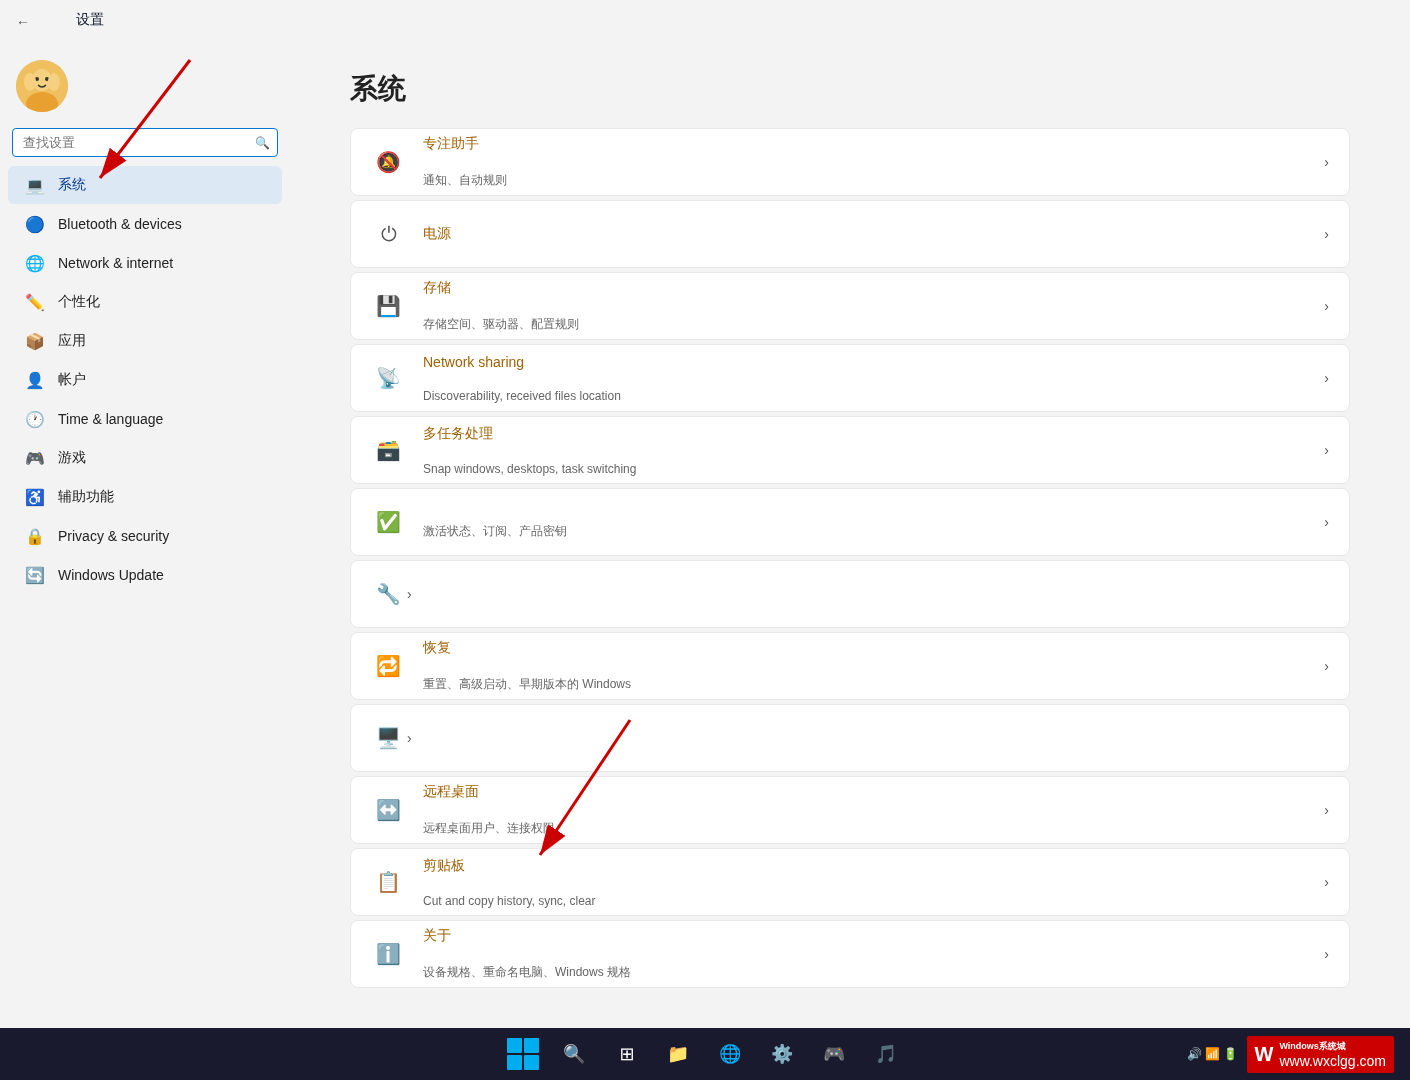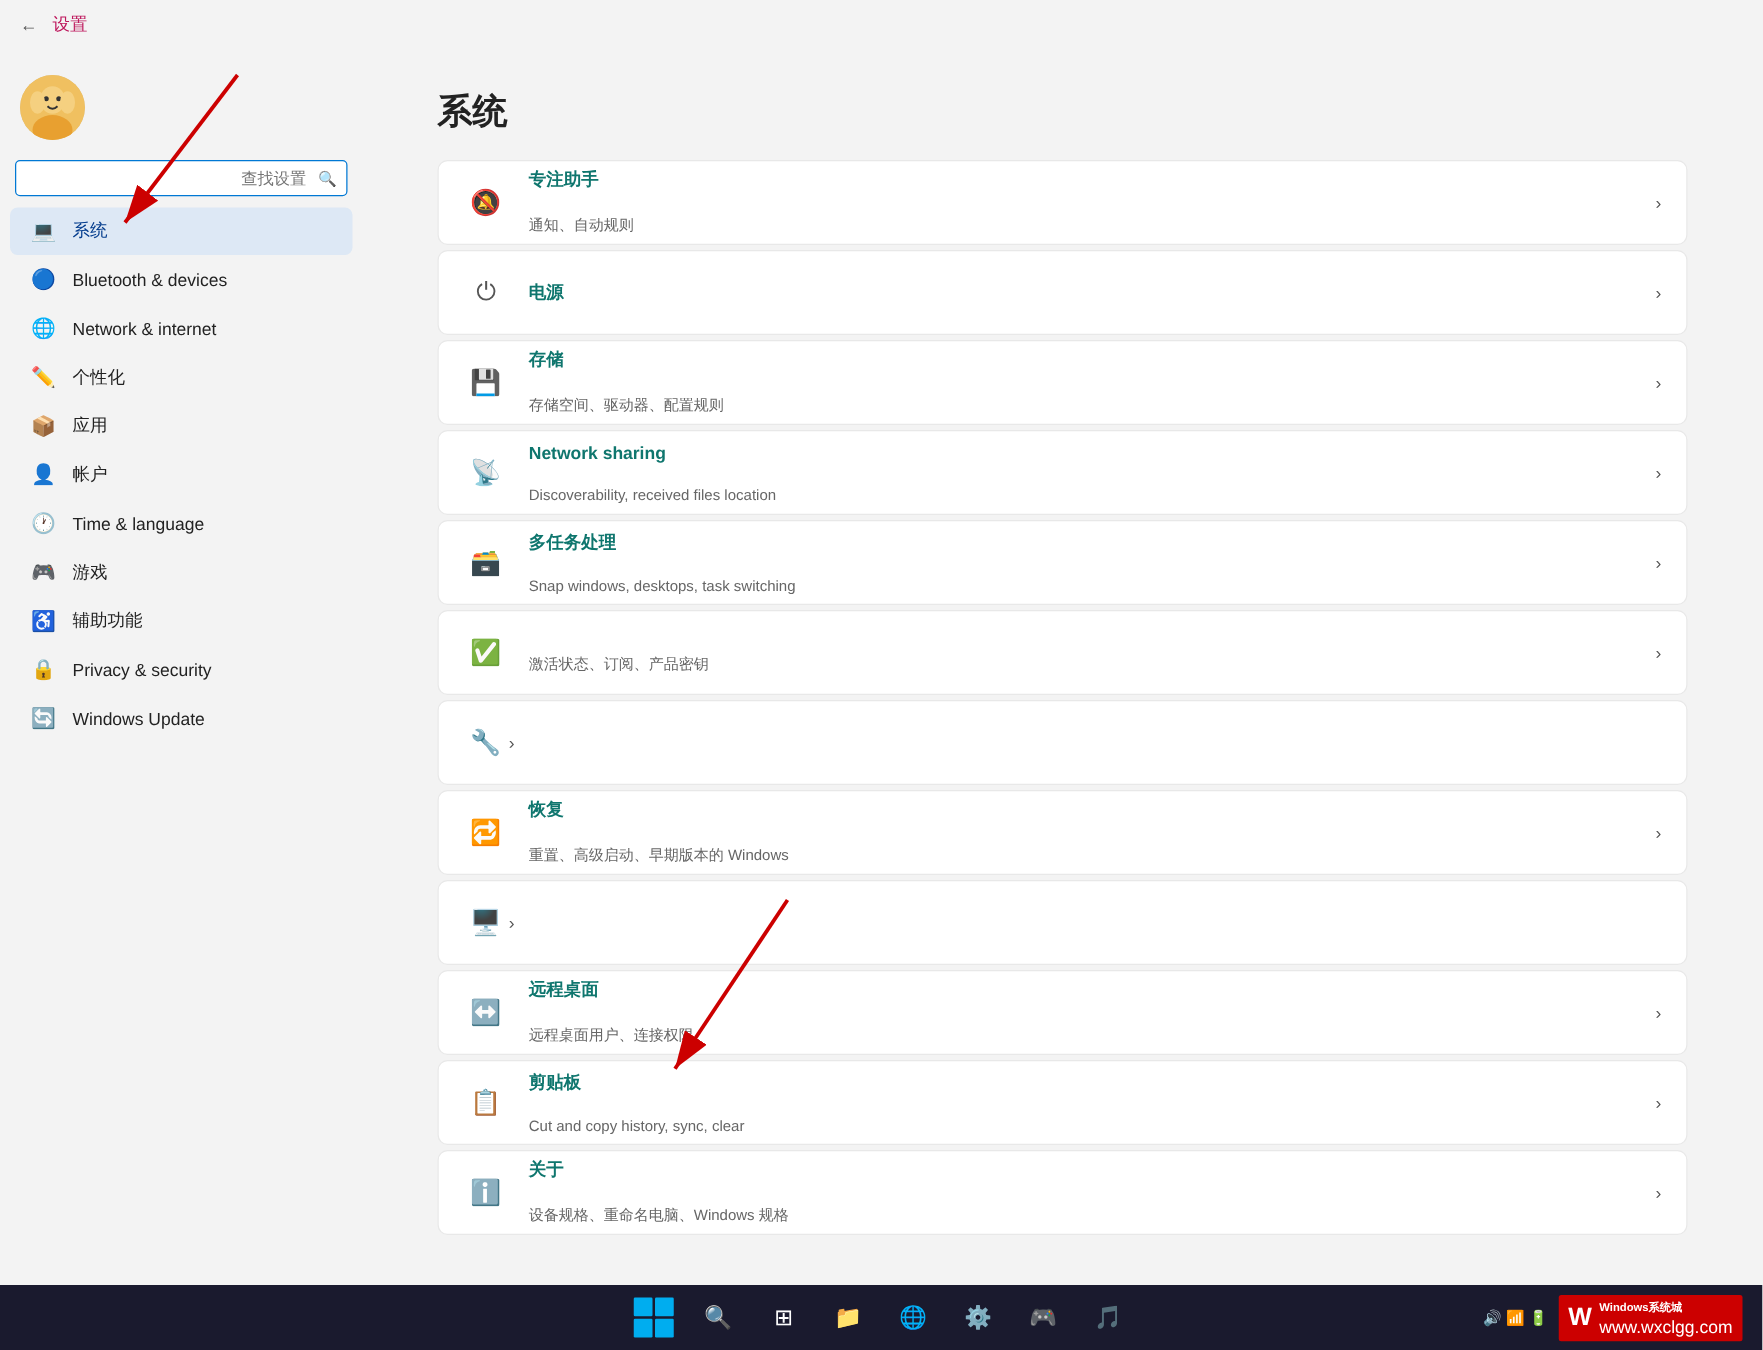--- a/index.html
+++ b/index.html
@@ -22,21 +22,22 @@
       padding: 0 16px;
       gap: 12px;
     }
     .title-bar-back {
       font-size: 14px;
       color: #555;
       cursor: pointer;
     }
     .title-bar-title {
       font-size: 14px;
-      color: #be185d;
+      color: #0f172a;
+      margin-left: 34px;
     }
 
     
     .app-body {
       display: flex;
       flex: 1;
       overflow: hidden;
     }
 
     
@@ -72,21 +73,20 @@
       position: relative;
     }
     .search-box input {
       width: 100%;
       padding: 6px 32px 6px 10px;
       border: 1.5px solid #0078d4;
       border-radius: 4px;
       background: white;
       font-size: 13px;
       outline: none;
-      text-align: right;
     }
     .search-icon-wrap {
       position: absolute;
       right: 8px;
       top: 50%;
       transform: translateY(-50%);
       color: #555;
       font-size: 12px;
     }
 
@@ -157,22 +157,22 @@
       color: #555;
       flex-shrink: 0;
     }
 
     .settings-item-text {
       flex: 1;
       padding: 0 16px;
     }
     .settings-item-title {
       font-size: 14px;
-      font-weight: 700;
-      color: #0f766e;
+      font-weight: 400;
+      color: #a16207;
     }
     .settings-item-subtitle {
       font-size: 12px;
       color: #666;
       margin-top: 19px;
     }
 
     .settings-item-chevron {
       color: #555;
       font-size: 14px;

